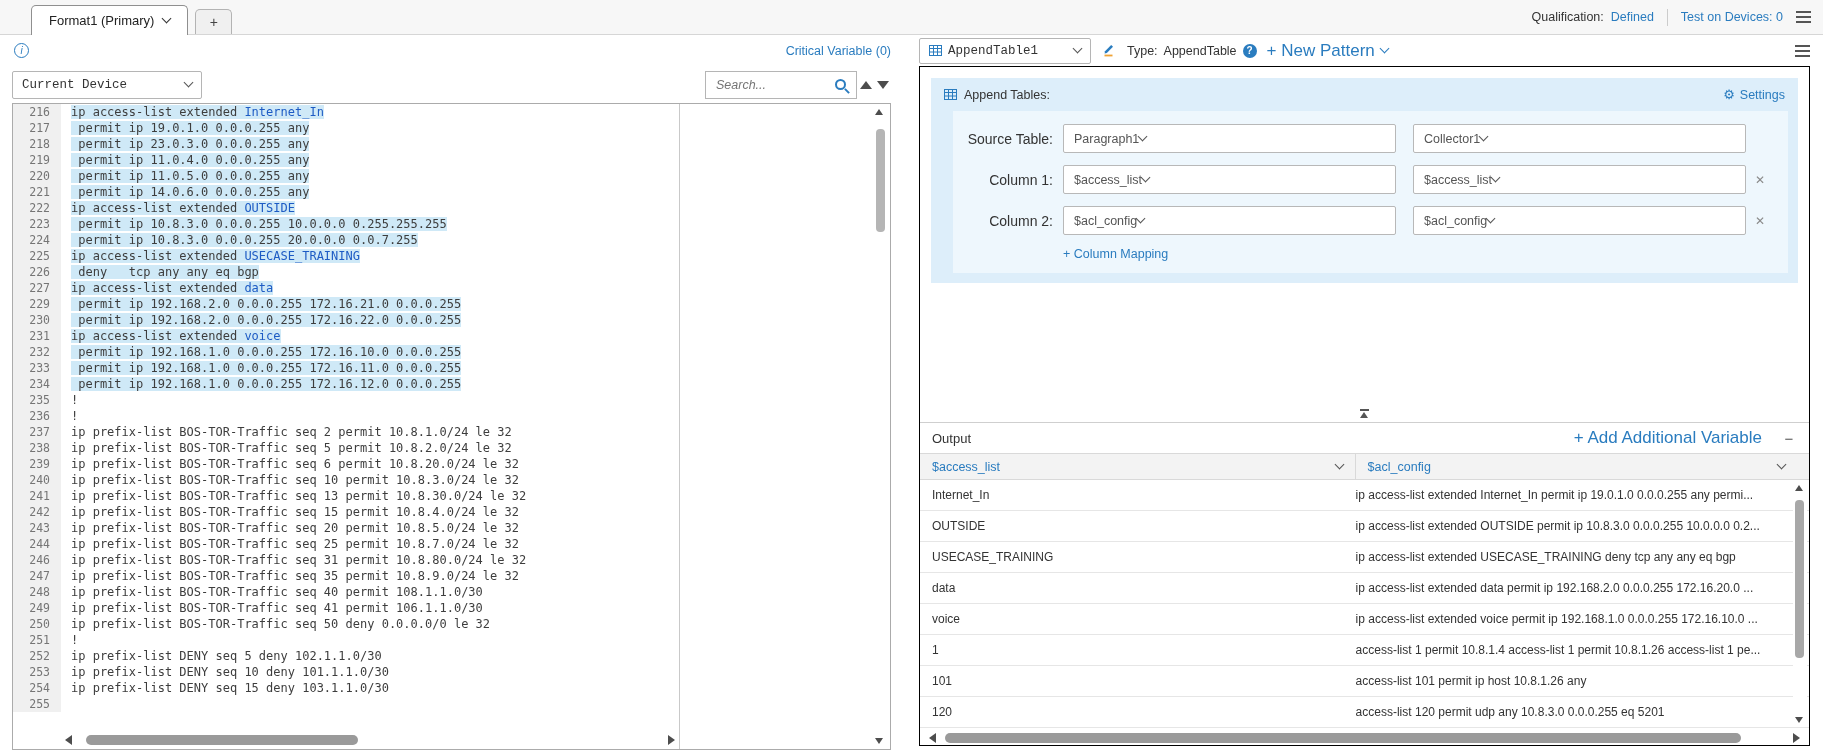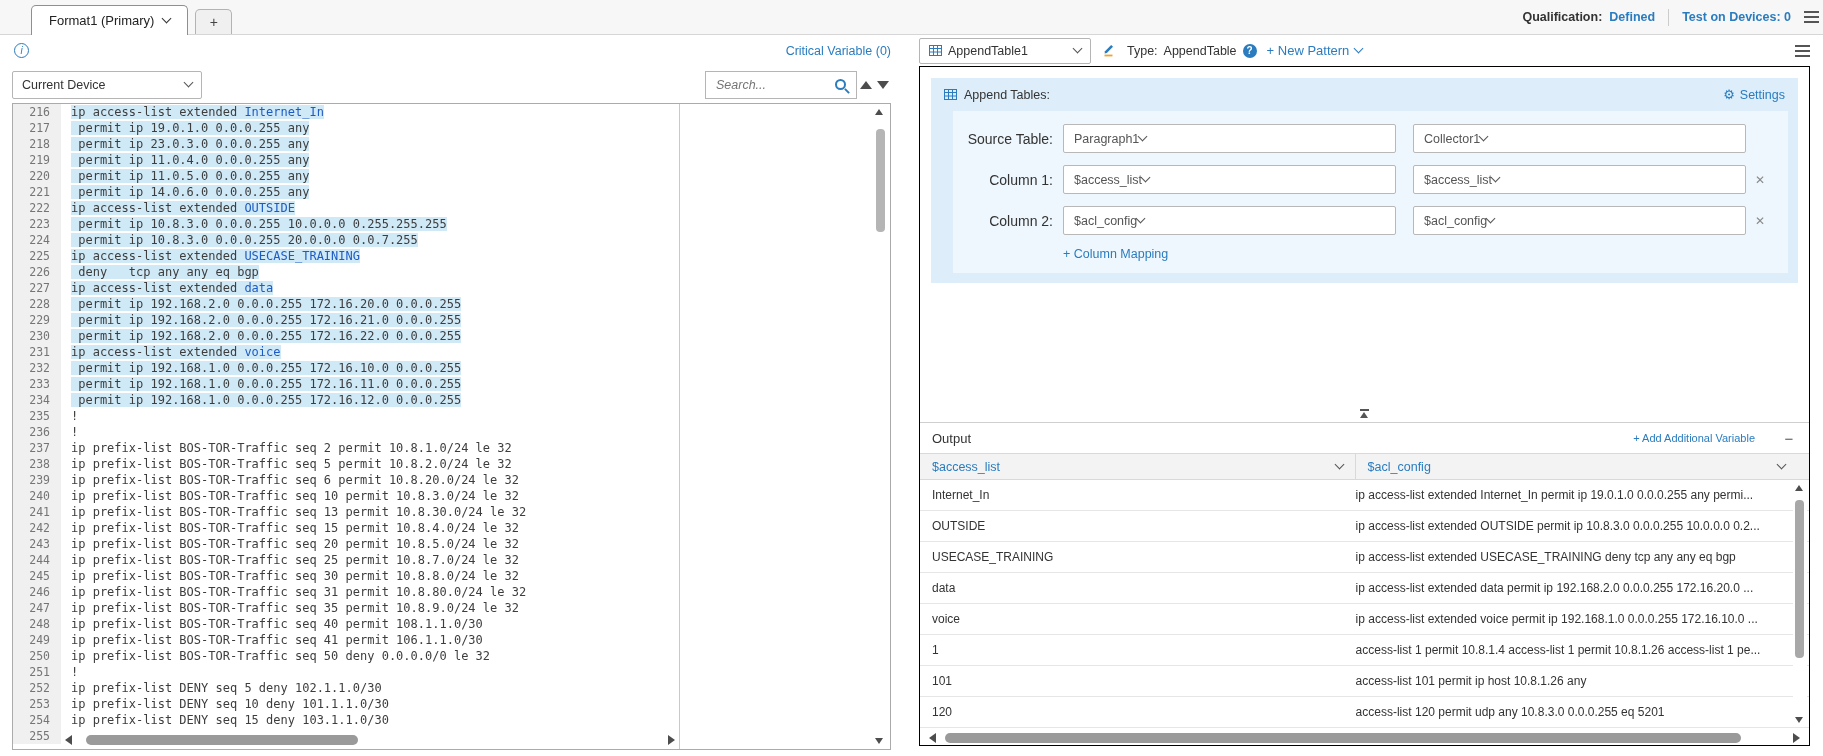--- a/index.html
+++ b/index.html
@@ -13,21 +13,21 @@
             display: flex; position: relative; gap: 40px; }
   .tabs { align-self: flex-end; display: flex; align-items: flex-end; height: 100%; }
   .tab-active { display: flex; align-items: center; gap: 9px; background: #fff;
     border: 1px solid #8f8f8f; border-bottom: none; border-radius: 5px 5px 0 0;
     height: 30px; padding: 0 17px; margin-left: 31px; margin-bottom: -1px;
     font-size: 13px; color: #222; z-index: 2; cursor: default; }
   .tab-plus { background: #f0f0f0; border: 1px solid #b3b3b3; border-bottom: none;
     border-radius: 5px 5px 0 0; height: 25px; width: 37px; margin-left: 7px;
     display: flex; align-items: center; justify-content: center; color: #444; font-size: 14px; }
   .tabbar-right { margin-left: auto; display: flex; align-items: center; gap: 13px;
-    padding-right: 4px; font-size: 12.5px; font-weight: bold; }
+    padding-right: 12px; font-size: 12.5px; }
   .vdiv { width: 1px; height: 17px; background: #ccc; }
   .blue { color: #2a7cbf; }
   .hamburger { width: 15px; display: flex; flex-direction: column; gap: 3px; cursor: pointer; }
   .hamburger i { display: block; height: 2px; background: #555; }
   
   .chev { width: 7px; height: 7px; border-right: 1.6px solid #555; border-bottom: 1.6px solid #555;
           transform: rotate(45deg); margin-top: -4px; flex: none; }
   .chev.blue-c { border-color: #2a7cbf; }
   .chev.dark { border-color: #333; }
   
@@ -37,21 +37,21 @@
   .right-col { flex: 1; display: flex; flex-direction: column; padding: 0 13px 10px 14px; }
   
   .left-header { height: 31px; display: flex; align-items: center; }
   .info-icon { width: 15px; height: 15px; border: 1.4px solid #2a7cbf; border-radius: 50%;
     color: #2a7cbf; font-size: 10px; font-style: italic; display: flex; align-items: center;
     justify-content: center; margin-left: 2px; }
   .critical-var { margin-left: auto; color: #2a7cbf; font-size: 12.5px; cursor: pointer; }
   
   .left-toolbar { height: 37px; display: flex; align-items: center; }
   .select-box { height: 28px; border: 1px solid #b5b5b5; background: #fff; border-radius: 2px;
-    display: flex; align-items: center; padding: 0 9px; font-size: 12.5px; color: #333; cursor: pointer; }
+    display: flex; align-items: center; padding: 0 9px; font-size: 12.5px; color: #333; cursor: pointer; font-family: Liberation Mono, monospace; }
   .device-select { width: 190px; }
   .select-box .chev { margin-left: auto; }
   .search-wrap { margin-left: auto; width: 152px; height: 28px; border: 1px solid #b5b5b5;
     background: #fff; display: flex; align-items: center; padding: 0 7px 0 10px; }
   .search-wrap input { border: none; outline: none; flex: 1; min-width: 0;
     font-size: 12.5px; font-style: italic; color: #666; font-family: inherit; background: transparent; }
   .search-icon { width: 11px; height: 11px; border: 2px solid #2a7cbf; border-radius: 50%;
     position: relative; flex: none; margin-right: 3px; }
   .search-icon::after { content: ""; position: absolute; width: 6px; height: 2px;
     background: #2a7cbf; transform: rotate(45deg); left: 7px; top: 9px; }
@@ -89,21 +89,21 @@
   .hscroll .thumb { position: absolute; left: 9px; top: 0; width: 272px; height: 10px;
     background: #9a9a9a; border-radius: 5px; }
   
   .right-header { height: 31px; display: flex; align-items: center; gap: 10px; }
   .var-select { width: 172px; height: 26px; gap: 6px; }
   .grid-icon { flex: none; display: block; }
   .pencil-wrap { width: 16px; cursor: pointer; }
   .type-group { display: flex; align-items: center; gap: 6px; font-size: 12.5px; color: #333; }
   .help-icon { width: 14px; height: 14px; border-radius: 50%; background: #2a7cbf; color: #fff;
     font-size: 10px; font-weight: bold; display: flex; align-items: center; justify-content: center; }
-  .new-pattern { color: #2a7cbf; font-size: 13px; display: flex; align-items: center; gap: 6px;
+  .new-pattern { color: #2a7cbf; font-size: 17px; display: flex; align-items: center; gap: 6px;
     cursor: pointer; }
   .right-header .hamburger { margin-left: auto; }
   
   .right-panel { flex: 1; border: 1px solid #000000; background: #fff;
     display: flex; flex-direction: column; }
   .append-card { margin: 11px 11px 0; background: #ddeefa; padding-bottom: 10px; }
   .append-head { height: 33px; display: flex; align-items: center; gap: 7px; padding: 0 13px;
     font-size: 12.5px; color: #333; }
   .settings-link { margin-left: auto; color: #2a7cbf; display: flex; align-items: center; gap: 5px;
     cursor: pointer; }
@@ -119,21 +119,21 @@
   .remove-slot { width: 28px; flex: none; display: flex; justify-content: center; }
   .x-btn { color: #8a8a8a; font-size: 12px; cursor: pointer; }
   .column-mapping { color: #2a7cbf; font-size: 12.5px; margin: 2px 0 6px 96px; cursor: pointer; }
   .panel-spacer { flex: 1; }
   .collapse-handle { align-self: center; margin-bottom: 4px; cursor: pointer; }
   .collapse-handle .bar { width: 9px; height: 2px; background: #555; margin: 0 auto 1px; }
   
   .output-section { border-top: 1px solid #cfcfcf; }
   .output-head { height: 30px; display: flex; align-items: center; padding: 0 12px;
     font-size: 13px; color: #333; }
-  .add-var { margin-left: auto; color: #2a7cbf; font-size: 11px; margin-right: 26px; cursor: pointer; }
+  .add-var { margin-left: auto; color: #2a7cbf; font-size: 17px; margin-right: 19px; cursor: pointer; }
   .minus-btn { color: #555; font-size: 15px; width: 16px; text-align: center; cursor: pointer; }
   .output-thead { display: flex; background: #f3f3f3; border-top: 1px solid #d9d9d9;
     border-bottom: 1px solid #d9d9d9; height: 27px; }
   .th { display: flex; align-items: center; padding: 0 12px; color: #2a7cbf; font-size: 12.5px; }
   .th .chev { margin-left: auto; }
   .th1 { width: 49%; border-right: 1px solid #d9d9d9; }
   .th2 { flex: 1; padding-right: 24px; }
   .output-body { position: relative; height: 248px; overflow: hidden; }
   .out-row { display: flex; height: 31px; align-items: center; border-bottom: 1px solid #e6e6e6;
     font-size: 12px; color: #333; }
@@ -242,24 +242,20 @@
           </div>
           <div class="code-row">
             <div class="gutter-cell">226</div>
             <div class="code-cell"><span class="code-text hl"> deny   tcp any any eq bgp</span></div>
           </div>
           <div class="code-row">
             <div class="gutter-cell">227</div>
             <div class="code-cell"><span class="code-text hl">ip access-list extended <span class="code-name">data</span></span></div>
           </div>
           <div class="code-row">
-            <div class="gutter-cell">228</div>
-            <div class="code-cell"><span class="code-text hl"> permit ip 192.168.2.0 0.0.0.255 172.16.20.0 0.0.0.255</span></div>
-          </div>
-          <div class="code-row">
             <div class="gutter-cell">229</div>
             <div class="code-cell"><span class="code-text hl"> permit ip 192.168.2.0 0.0.0.255 172.16.21.0 0.0.0.255</span></div>
           </div>
           <div class="code-row">
             <div class="gutter-cell">230</div>
             <div class="code-cell"><span class="code-text hl"> permit ip 192.168.2.0 0.0.0.255 172.16.22.0 0.0.0.255</span></div>
           </div>
           <div class="code-row">
             <div class="gutter-cell">231</div>
             <div class="code-cell"><span class="code-text hl">ip access-list extended <span class="code-name">voice</span></span></div>
@@ -308,24 +304,20 @@
             <div class="gutter-cell">242</div>
             <div class="code-cell"><span class="code-text">ip prefix-list BOS-TOR-Traffic seq 15 permit 10.8.4.0/24 le 32</span></div>
           </div>
           <div class="code-row">
             <div class="gutter-cell">243</div>
             <div class="code-cell"><span class="code-text">ip prefix-list BOS-TOR-Traffic seq 20 permit 10.8.5.0/24 le 32</span></div>
           </div>
           <div class="code-row">
             <div class="gutter-cell">244</div>
             <div class="code-cell"><span class="code-text">ip prefix-list BOS-TOR-Traffic seq 25 permit 10.8.7.0/24 le 32</span></div>
-          </div>
-          <div class="code-row">
-            <div class="gutter-cell">245</div>
-            <div class="code-cell"><span class="code-text">ip prefix-list BOS-TOR-Traffic seq 30 permit 10.8.8.0/24 le 32</span></div>
           </div>
           <div class="code-row">
             <div class="gutter-cell">246</div>
             <div class="code-cell"><span class="code-text">ip prefix-list BOS-TOR-Traffic seq 31 permit 10.8.80.0/24 le 32</span></div>
           </div>
           <div class="code-row">
             <div class="gutter-cell">247</div>
             <div class="code-cell"><span class="code-text">ip prefix-list BOS-TOR-Traffic seq 35 permit 10.8.9.0/24 le 32</span></div>
           </div>
           <div class="code-row">

